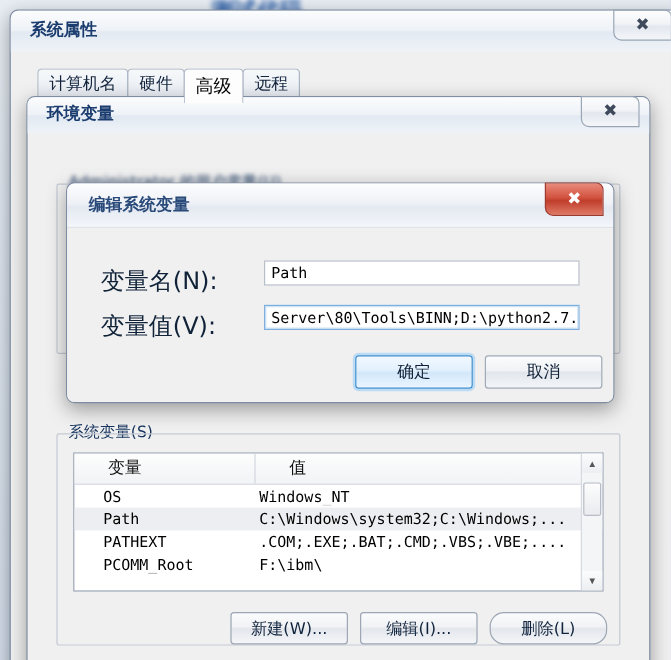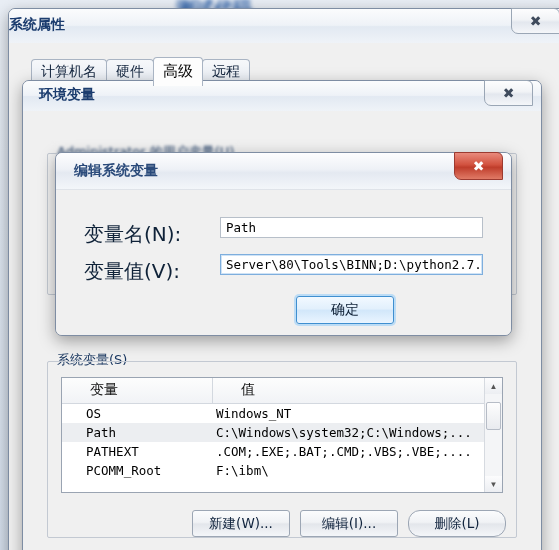--- a/index.html
+++ b/index.html
@@ -14,36 +14,36 @@
   .blurtext{position:absolute;filter:blur(2.2px);color:#2b5fa8;font-weight:bold;
      font-family:"DejaVu Sans",sans-serif;white-space:nowrap;}
   .blurgray{position:absolute;filter:blur(2.4px);color:#8d9097;white-space:nowrap;
      font-family:"DejaVu Sans",sans-serif;}
 
   
   .win{position:absolute;border:1px solid #7e8da3;border-radius:7px;
        background:#f0f0f0;box-shadow:0 5px 16px rgba(0,0,0,.35);}
   .win-title{position:relative;height:34px;border-radius:6px 6px 0 0;
        background:linear-gradient(180deg,#fbfcfd 0%,#eef2f7 48%,#e2e9f2 52%,#eff3f8 100%);}
-  .win-title .txt{position:absolute;left:0;top:7px;font-size:14px;color:#1b3c6e;
+  .win-title .txt{position:absolute;left:16px;top:7px;font-size:14px;color:#1b3c6e;
        font-weight:bold;font-family:"DejaVu Sans",sans-serif;}
 
   .btn-close{position:absolute;top:-1px;width:47px;height:24px;
        border:1px solid #9aa6b5;border-radius:0 6px 0 7px;
        background:linear-gradient(180deg,#fdfdfe 0%,#f1f3f6 45%,#e3e7ee 55%,#f4f6f9 100%);
        display:flex;align-items:center;justify-content:center;cursor:pointer;}
   .btn-close .x{font-size:14px;color:#3e4a5c;font-weight:bold;
        font-family:"DejaVu Sans",sans-serif;}
   .btn-close.red{border:1px solid #9c3a30;
        background:linear-gradient(180deg,#e98a7c 0%,#d2523f 45%,#bf3d2b 55%,#e07a66 100%);}
   .btn-close.red .x{color:#fff;}
 
   
   #sysprops{left:8px;top:8px;width:560px;height:560px;}
-  .tabstrip{position:absolute;left:22px;top:48px;height:28px;display:flex;align-items:center;}
+  .tabstrip{position:absolute;left:22px;top:48px;height:28px;display:flex;align-items:flex-start;}
   .tab{height:24px;padding:0 9px;margin-right:-1px;display:flex;align-items:center;
        font-size:14px;color:#12243d;font-family:"DejaVu Sans",sans-serif;
        border:1px solid #a9b4c3;border-bottom:none;border-radius:4px 4px 0 0;
        background:linear-gradient(180deg,#f6f8fa 0%,#e7ecf3 100%);cursor:pointer;}
   .tab.active{height:28px;font-size:15px;background:#fdfdfd;color:#000;border-color:#a9b4c3;
        position:relative;z-index:3;}
   .tabpage{position:absolute;left:22px;top:75px;width:508px;height:470px;
        border:1px solid #b4bdc9;background:#f4f5f7;}
 
   
@@ -189,14 +189,15 @@
   </div>
 
   <div class="body">
     <div class="flabel" style="left:28px;top:31px;">变量名(N):</div>
     <div class="finput" style="left:164px;top:27px;width:263px;">Path</div>
 
     <div class="flabel" style="left:28px;top:68px;">变量值(V):</div>
     <div class="finput focus" style="left:164px;top:64px;width:263px;">Server\80\Tools\BINN;D:\python2.7.6</div>
 
     <div class="dbtn default" style="left:240px;top:106px;">确定</div>
+    <div class="dbtn" style="left:348px;top:106px;">取消</div>
   </div>
 </div>
 
 </body></html>

